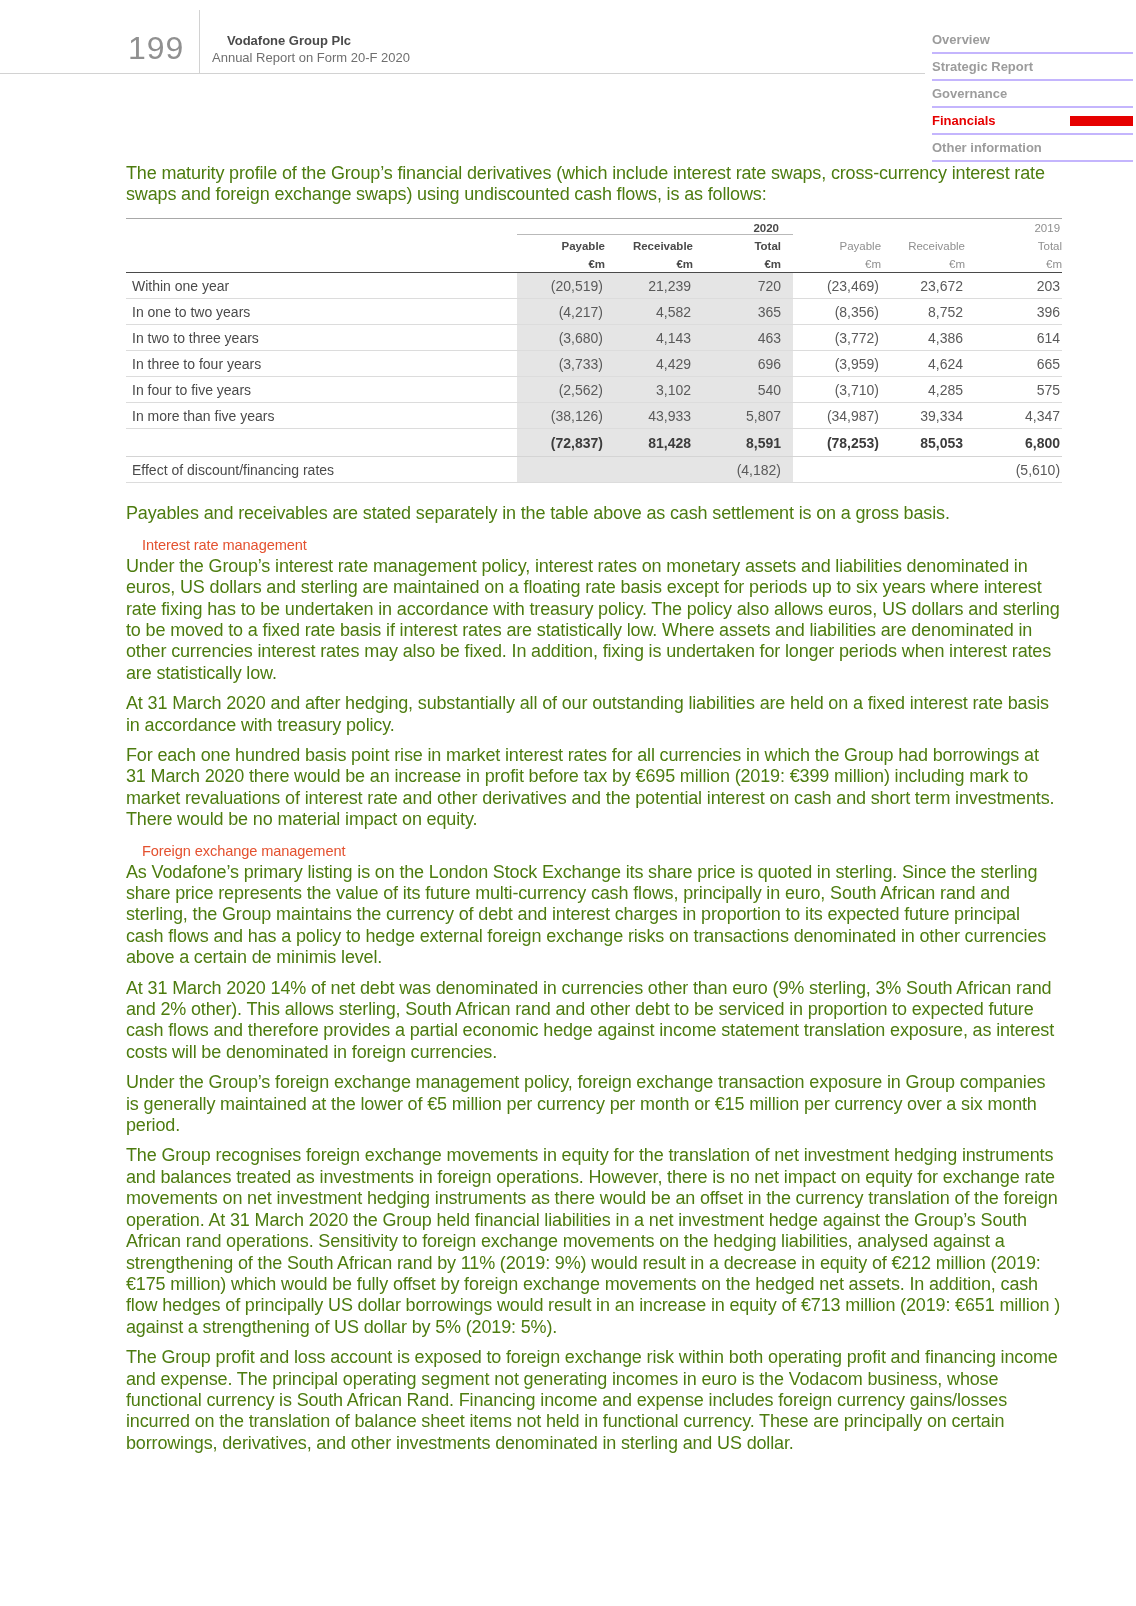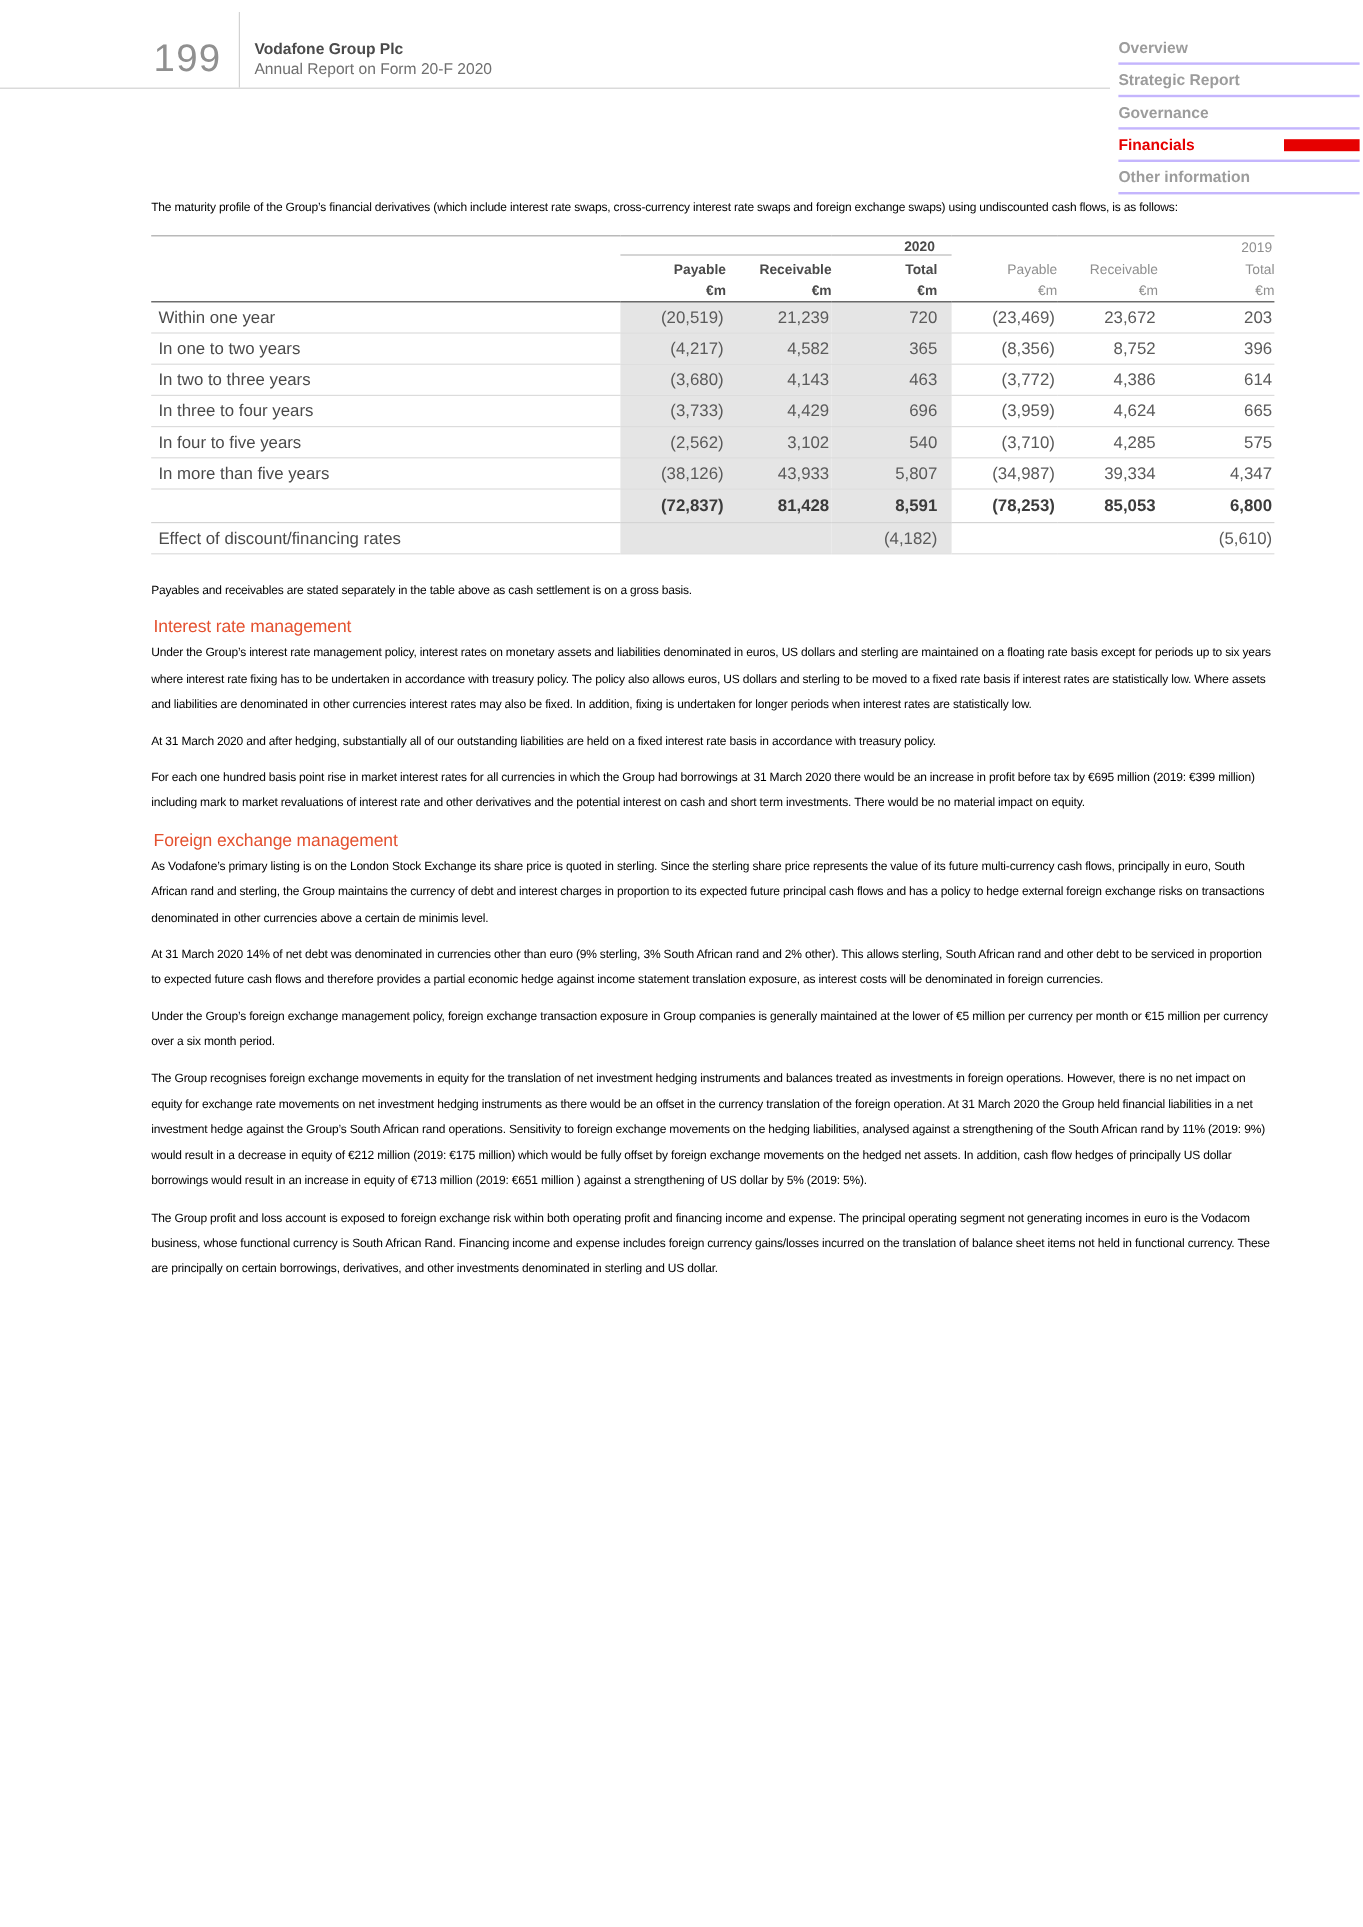--- a/index.html
+++ b/index.html
@@ -5,33 +5,33 @@
   html,body{margin:0;padding:0;}
   body{
     width:1136px;height:1606px;position:relative;background:#ffffff;
     font-family:"Liberation Sans",sans-serif;color:#4d4d4d;
     -webkit-font-smoothing:antialiased;
   }
   
   .pagenum{position:absolute;left:128px;top:30px;font-size:32px;font-weight:300;color:#909090;letter-spacing:1px;}
   .hdr-divider{position:absolute;left:199px;top:10px;width:1px;height:63px;background:#d2d2d2;}
   .hdr-title{position:absolute;left:212px;top:32px;font-size:13px;line-height:17px;}
-  .hdr-title .l1{font-weight:bold;color:#4a4a4a;}
+  .hdr-title .l1{font-weight:bold;color:#4a4a4a;margin-left:15px;}
   .hdr-title .l2{color:#6f6f6f;}
   .hdr-rule{position:absolute;left:0;top:73px;width:925px;height:1px;background:#d2d2d2;}
   
   .nav{position:absolute;left:932px;top:27px;width:201px;font-size:13px;font-weight:600;}
   .nav-item{height:25px;line-height:25px;border-bottom:2px solid #c4b5fd;color:#9c9c9c;position:relative;}
   .nav-item.active{color:#e60000;font-weight:bold;}
   .nav-bar{position:absolute;right:0;top:8px;width:63px;height:10px;background:#e60000;}
   
   .content{position:absolute;left:126px;top:163px;width:936px;}
-  p{margin:0 0 9px 0;font-size:10px;line-height:21.4px;letter-spacing:-0.15px;color:#000000;}
+  p{margin:0 0 9px 0;font-size:18px;line-height:21.4px;letter-spacing:-0.15px;color:#4d7c0f;}
   .h-red{margin:15px 0 8px 0;font-size:14.6px;font-weight:bold;color:#e60000;letter-spacing:-0.1px;}
-  .h-sub{margin:12px 0 3px 2px;font-size:14.6px;font-weight:normal;color:#e4512f;letter-spacing:-0.1px;}
+  .h-sub{margin:12px 0 3px 16px;font-size:14.6px;font-weight:normal;color:#e4512f;letter-spacing:-0.1px;}
   .note{margin-top:20px;}
   
   table{border-collapse:collapse;width:936px;margin:12px 0 0 0;table-layout:fixed;
         border-top:1px solid #a8a8a8;border-bottom:1px solid #ababab;font-size:14px;}
   td,th{padding:0;margin:0;}
   th{font-weight:normal;}
   .num{text-align:right;padding:2px 2px 2px 0;color:#5a5a5a;white-space:nowrap;}
   .lbl{text-align:left;padding:2px 0 2px 6px;color:#4a4a4a;white-space:nowrap;}
   .yr{font-size:11.5px;height:16px;vertical-align:bottom;}
   .yr20{font-weight:bold;color:#4a4a4a;text-align:right;padding-right:14px;border-bottom:1px solid #b9b9b9;}

